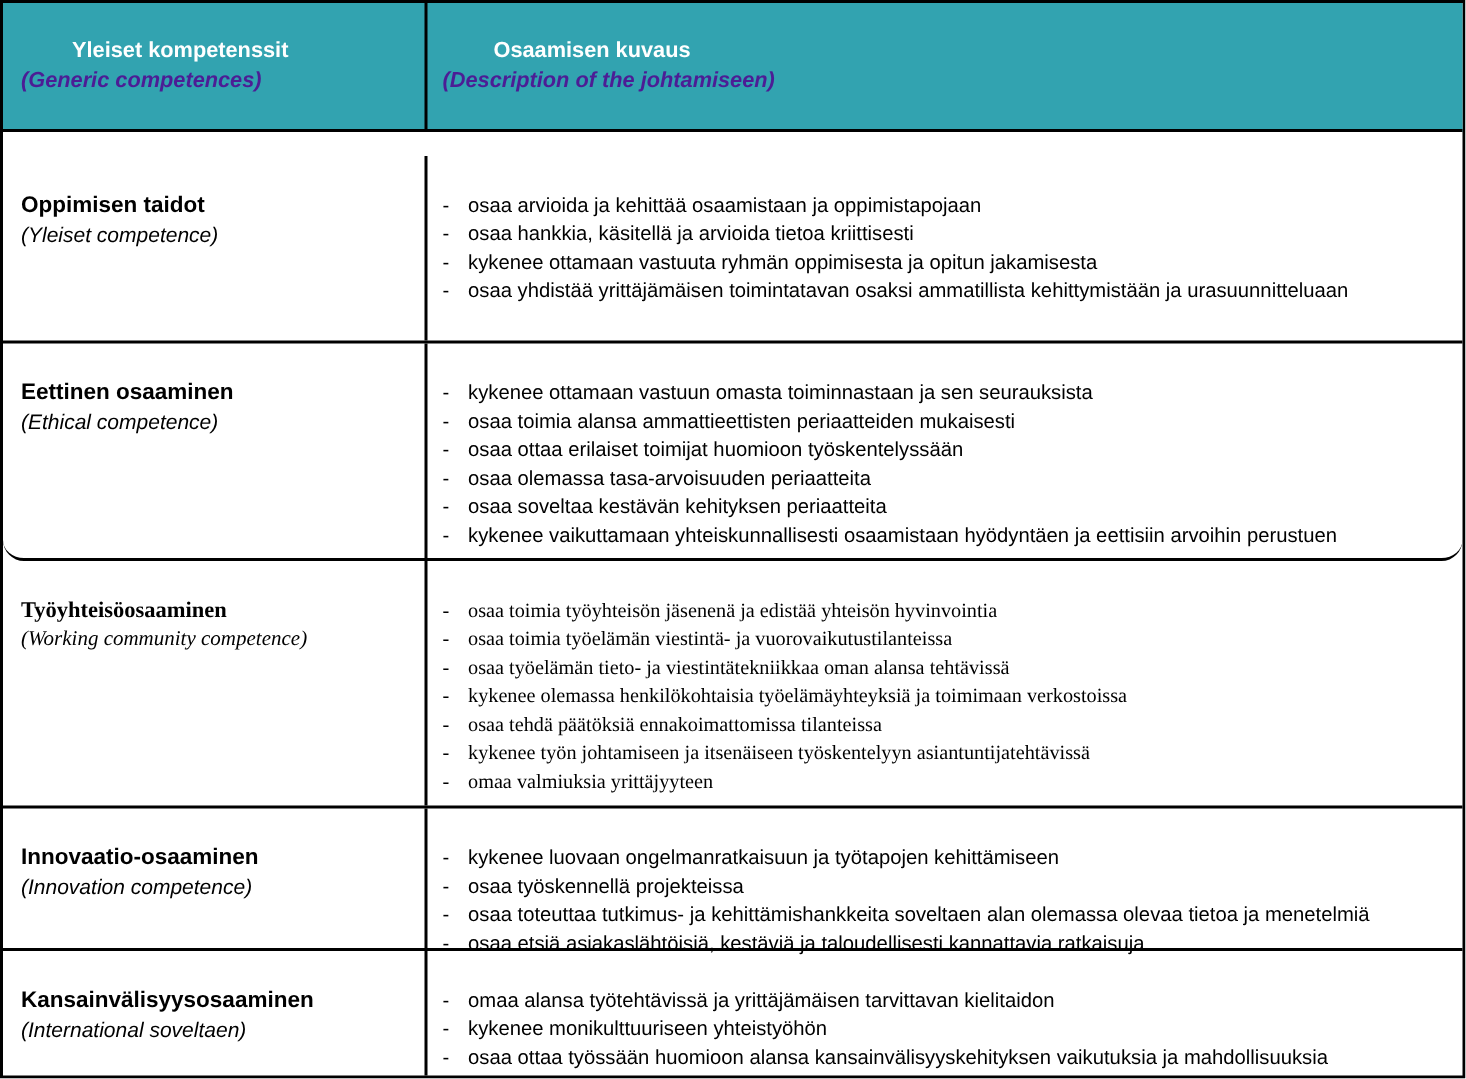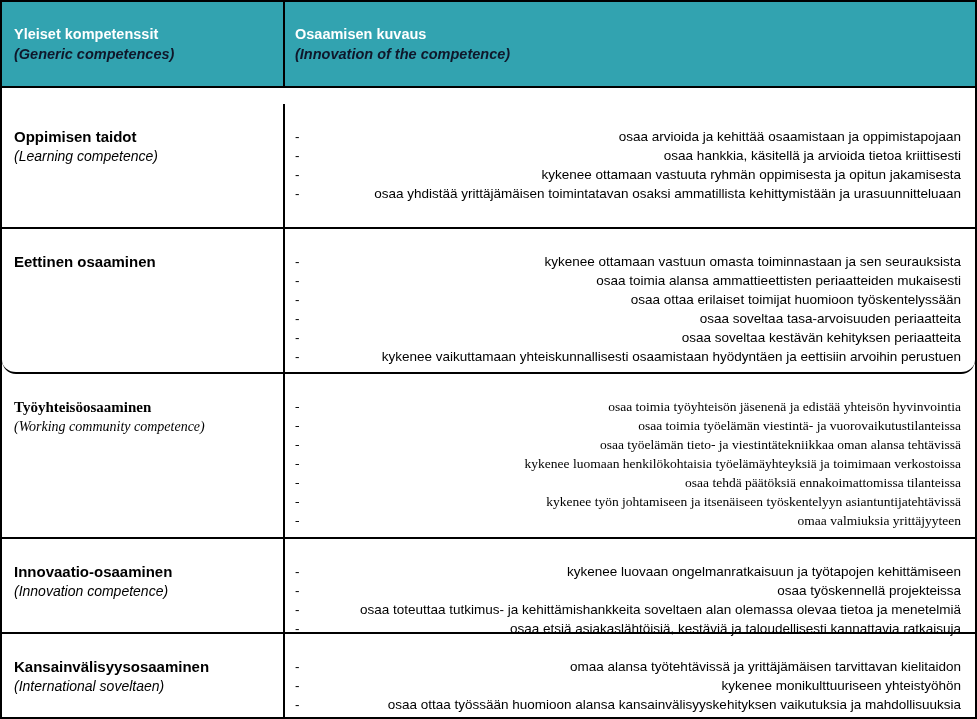--- a/index.html
+++ b/index.html
@@ -45,23 +45,24 @@
   }
 
   
   .row-header .cell-left,
   .row-header .cell-right { padding-top: 22px; }
   .h-title {
     color: #ffffff;
     font-weight: bold;
     font-size: 14.5px;
     line-height: 20px;
+    margin-left: 34px;
   }
   .h-sub {
-    color: #0f172a;
+    color: #4c1d95;
     font-weight: bold;
     font-style: italic;
     font-size: 14.5px;
     line-height: 20px;
   }
   .row-header .cell-right { padding-left: 10px; }
 
   
   .c-title {
     color: #000000;
@@ -79,42 +80,42 @@
     display: flex;
     font-size: 13.5px;
     line-height: 19px;
     color: #000000;
   }
   .dash {
     flex: 0 0 27px;
     padding-left: 10px;
     box-sizing: border-box;
   }
-  .txt { flex: 1 1 auto; padding-right: 6px; text-align: right; }
+  .txt { flex: 1 1 auto; padding-right: 6px; }
 </style>
 </head>
 <body>
 
 <div class="tbl">
 
   <div class="row row-header">
     <div class="cell cell-left">
       <div class="h-title">Yleiset kompetenssit</div>
       <div class="h-sub">(Generic competences)</div>
     </div>
     <div class="cell cell-right">
       <div class="h-title">Osaamisen kuvaus</div>
-      <div class="h-sub">(Innovation of the competence)</div>
+      <div class="h-sub">(Description of the johtamiseen)</div>
     </div>
   </div>
 
   <div class="row row-r0">
     <div class="cell cell-left">
       <div class="c-title">Oppimisen taidot</div>
-      <div class="c-sub">(Learning competence)</div>
+      <div class="c-sub">(Yleiset competence)</div>
     </div>
     <div class="cell cell-right">
       <div class="item">
           <span class="dash">-</span>
           <span class="txt">osaa arvioida ja kehittää osaamistaan ja oppimistapojaan</span>
         </div>
       <div class="item">
           <span class="dash">-</span>
           <span class="txt">osaa hankkia, käsitellä ja arvioida tietoa kriittisesti</span>
         </div>
@@ -125,37 +126,38 @@
       <div class="item">
           <span class="dash">-</span>
           <span class="txt">osaa yhdistää yrittäjämäisen toimintatavan osaksi ammatillista kehittymistään ja urasuunnitteluaan</span>
         </div>
     </div>
   </div>
 
   <div class="row row-r1">
     <div class="cell cell-left">
       <div class="c-title">Eettinen osaaminen</div>
+      <div class="c-sub">(Ethical competence)</div>
     </div>
     <div class="cell cell-right">
       <div class="item">
           <span class="dash">-</span>
           <span class="txt">kykenee ottamaan vastuun omasta toiminnastaan ja sen seurauksista</span>
         </div>
       <div class="item">
           <span class="dash">-</span>
           <span class="txt">osaa toimia alansa ammattieettisten periaatteiden mukaisesti</span>
         </div>
       <div class="item">
           <span class="dash">-</span>
           <span class="txt">osaa ottaa erilaiset toimijat huomioon työskentelyssään</span>
         </div>
       <div class="item">
           <span class="dash">-</span>
-          <span class="txt">osaa soveltaa tasa-arvoisuuden periaatteita</span>
+          <span class="txt">osaa olemassa tasa-arvoisuuden periaatteita</span>
         </div>
       <div class="item">
           <span class="dash">-</span>
           <span class="txt">osaa soveltaa kestävän kehityksen periaatteita</span>
         </div>
       <div class="item">
           <span class="dash">-</span>
           <span class="txt">kykenee vaikuttamaan yhteiskunnallisesti osaamistaan hyödyntäen ja eettisiin arvoihin perustuen</span>
         </div>
     </div>
@@ -174,21 +176,21 @@
       <div class="item">
           <span class="dash">-</span>
           <span class="txt">osaa toimia työelämän viestintä- ja vuorovaikutustilanteissa</span>
         </div>
       <div class="item">
           <span class="dash">-</span>
           <span class="txt">osaa työelämän tieto- ja viestintätekniikkaa oman alansa tehtävissä</span>
         </div>
       <div class="item">
           <span class="dash">-</span>
-          <span class="txt">kykenee luomaan henkilökohtaisia työelämäyhteyksiä ja toimimaan verkostoissa</span>
+          <span class="txt">kykenee olemassa henkilökohtaisia työelämäyhteyksiä ja toimimaan verkostoissa</span>
         </div>
       <div class="item">
           <span class="dash">-</span>
           <span class="txt">osaa tehdä päätöksiä ennakoimattomissa tilanteissa</span>
         </div>
       <div class="item">
           <span class="dash">-</span>
           <span class="txt">kykenee työn johtamiseen ja itsenäiseen työskentelyyn asiantuntijatehtävissä</span>
         </div>
       <div class="item">

